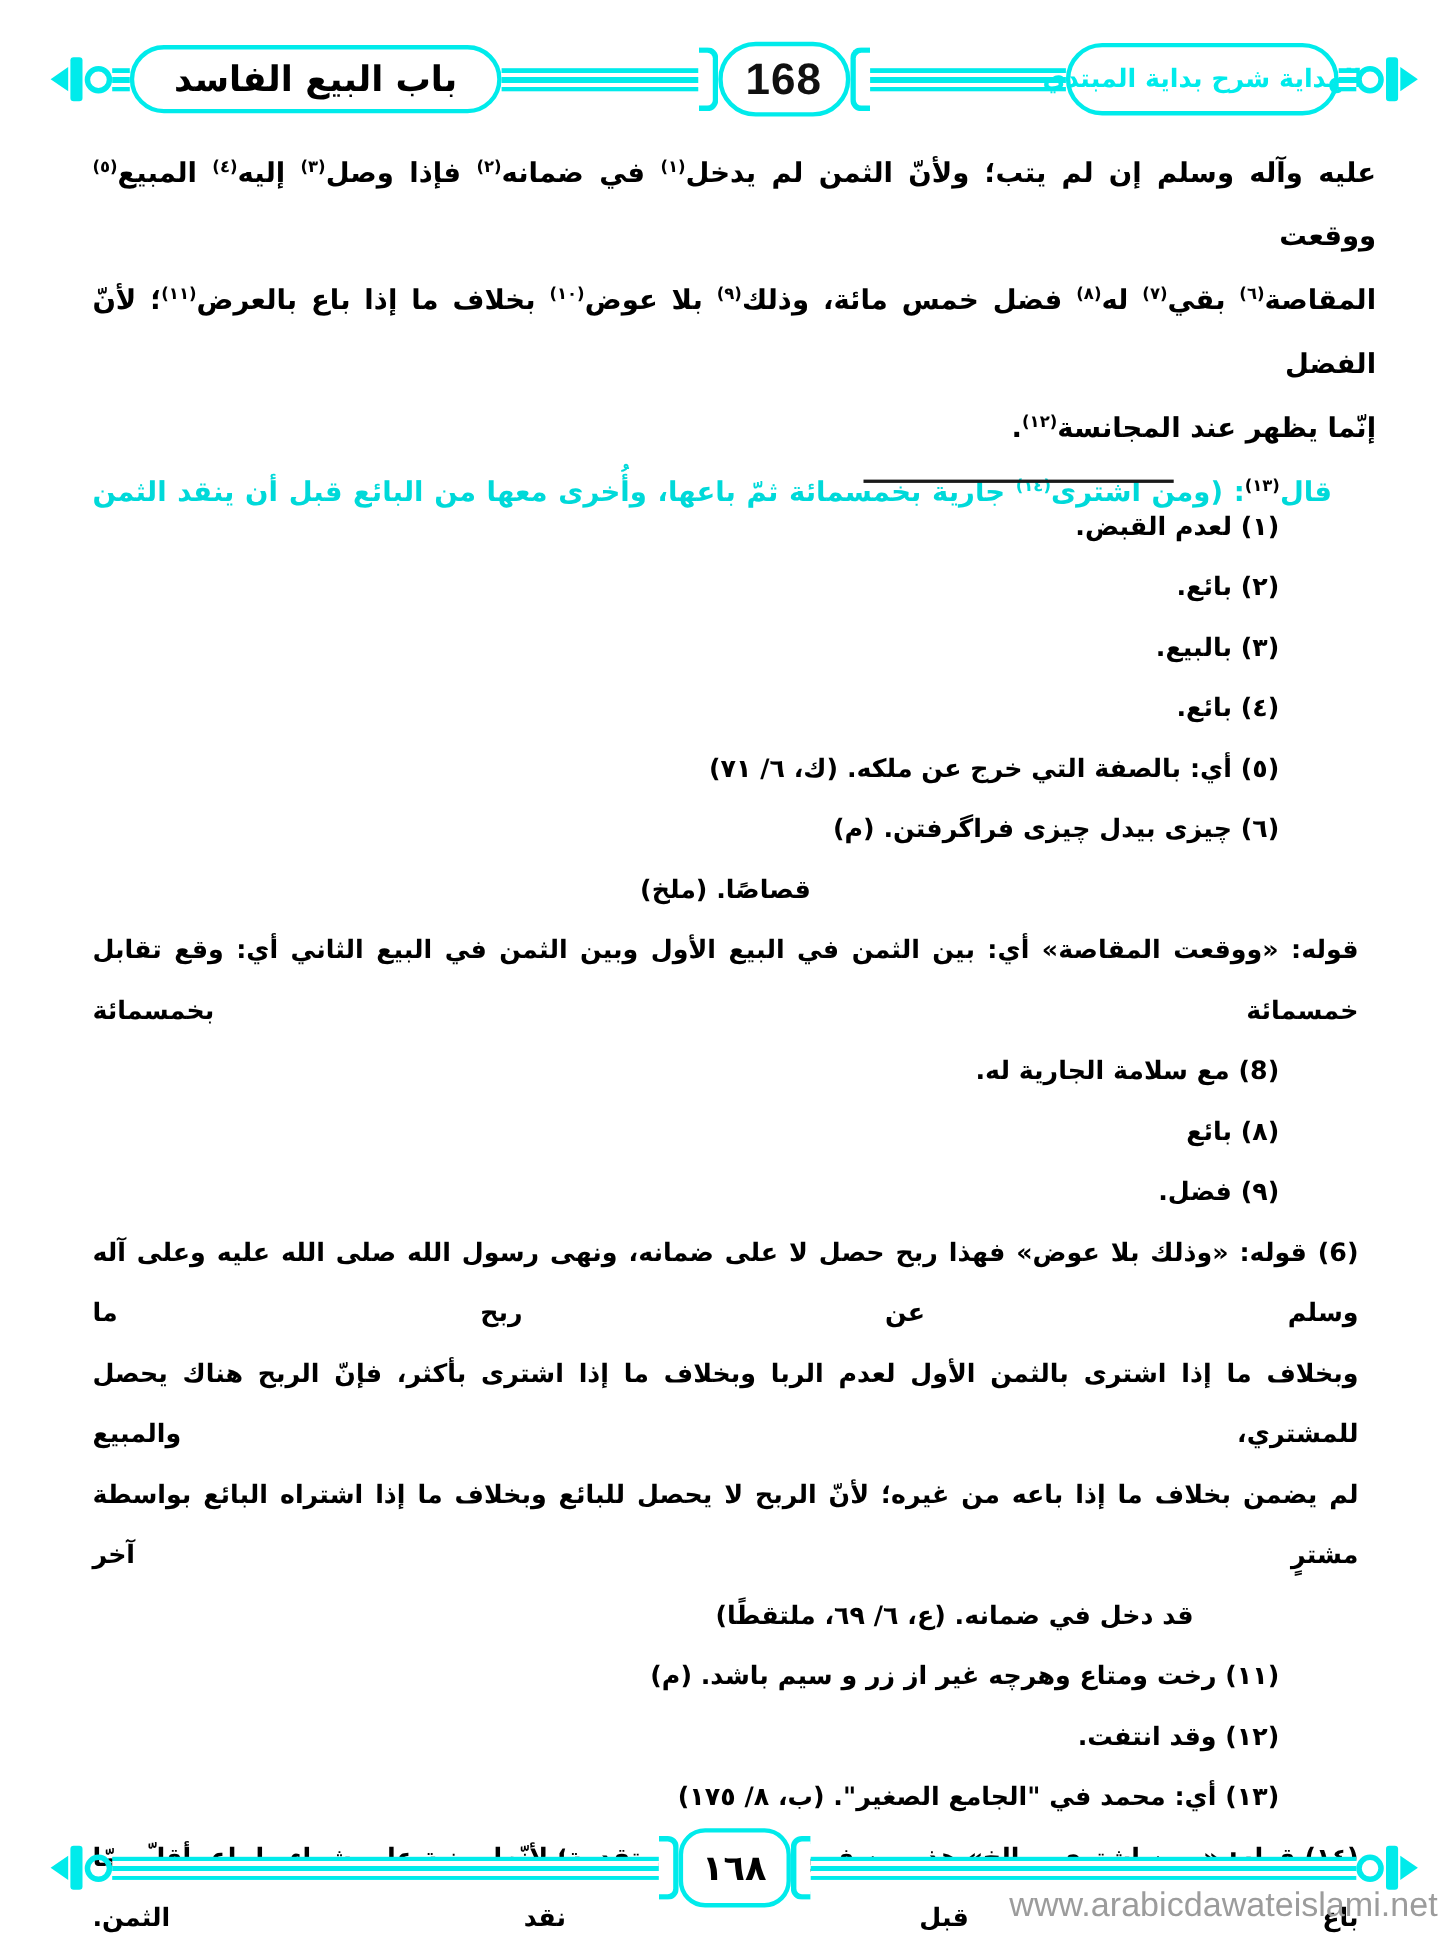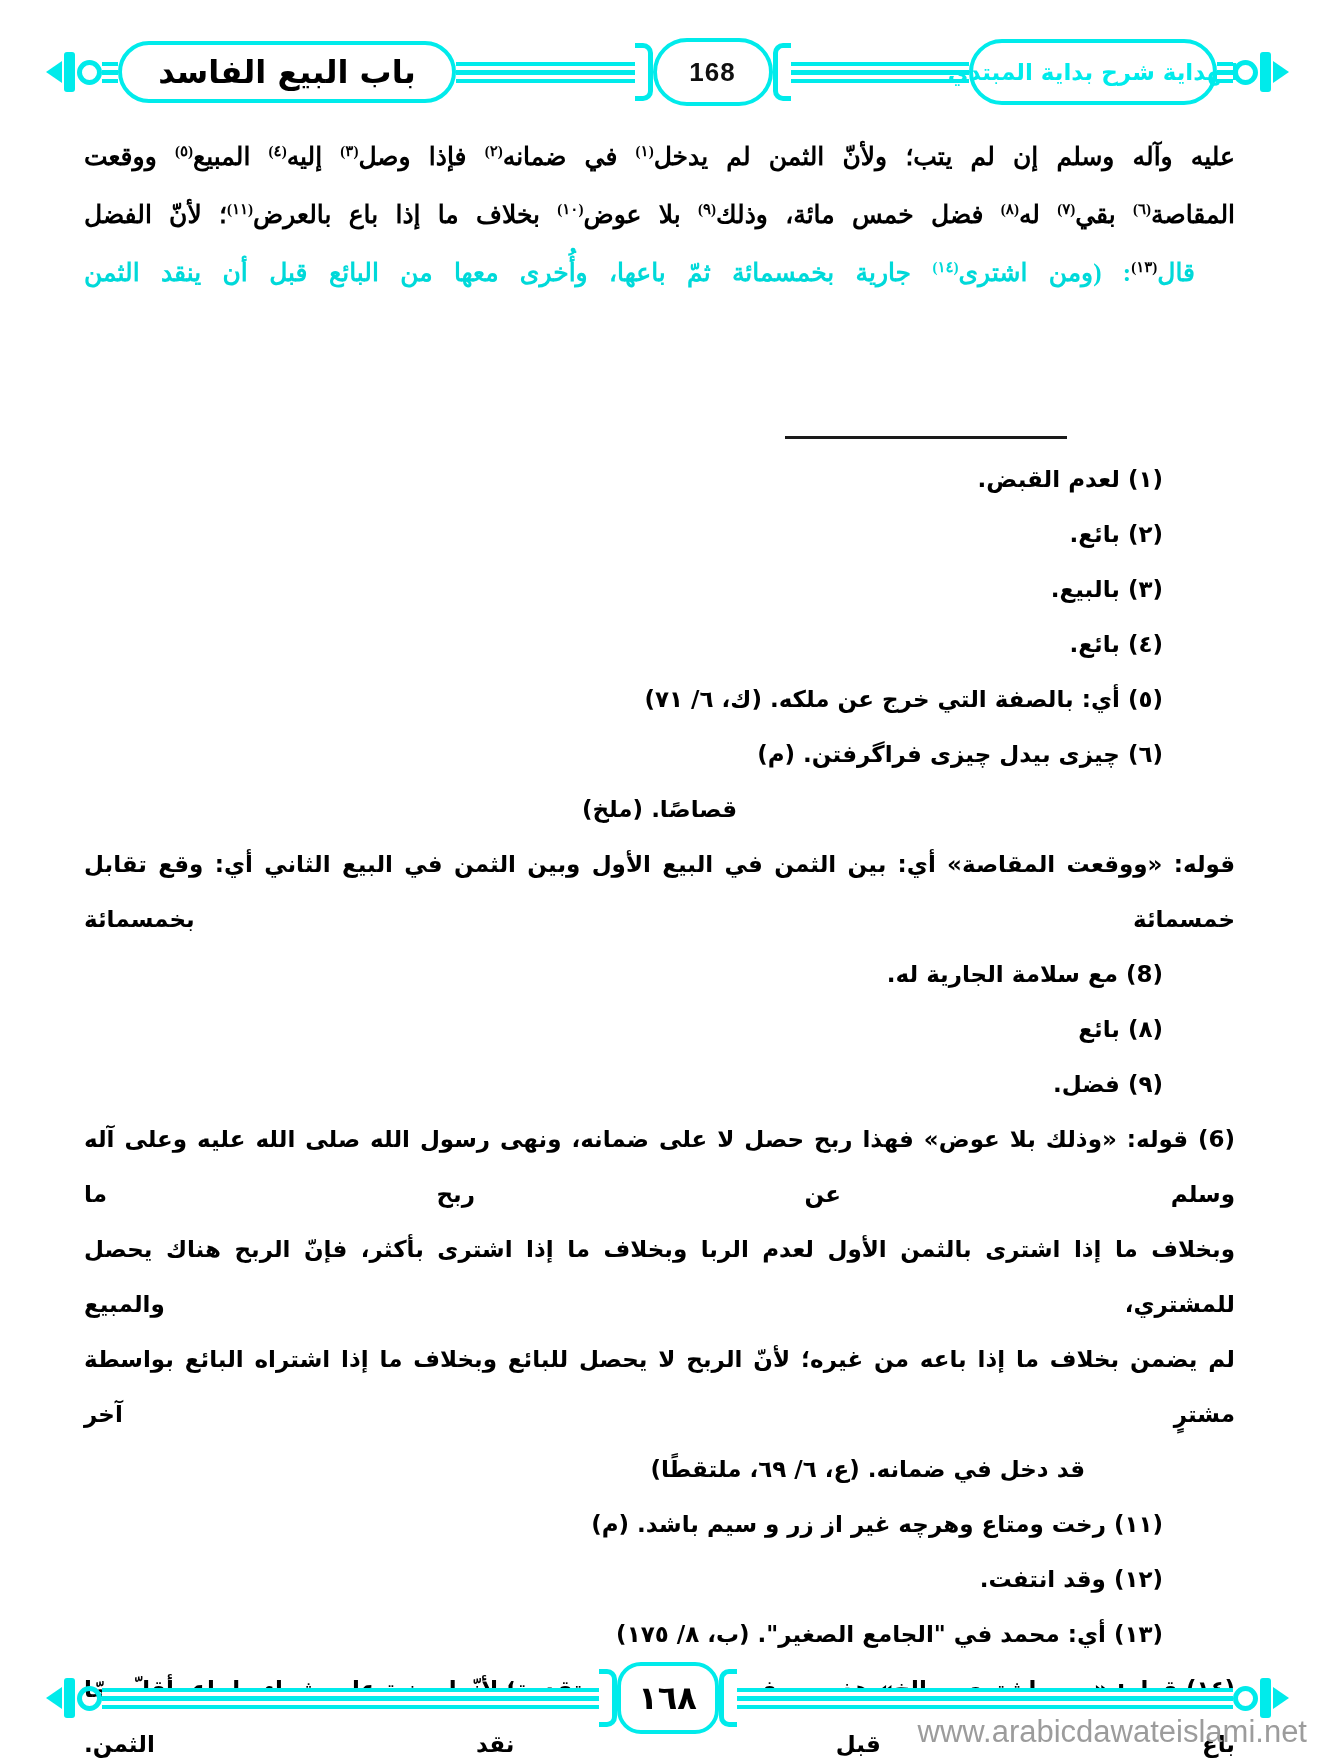--- a/index.html
+++ b/index.html
@@ -12,38 +12,38 @@
   .band.footer{top:1662px;height:72px;padding:0 30px 0 46px;}
   .stripe{height:21px;flex:0 0 auto;align-self:center;
           background:linear-gradient(to bottom,var(--orn) 0 4px,#fff 4px 8px,var(--orn) 8px 13px,#fff 13px 17px,var(--orn) 17px 21px);}
   .stripe.grow{flex:1 1 auto;}
   .w16{width:16px;}
   .stadium{border:4px solid var(--orn);border-radius:999px;background:#fff;
            display:flex;align-items:center;justify-content:center;flex:0 0 auto;}
   .tab-left{width:330px;height:54px;}
   .tab-left span{font-size:32px;font-weight:bold;color:#000;}
   .badge-header{width:112px;height:60px;}
-  .badge-header span{font-family:"Liberation Sans",sans-serif;font-size:26px;font-weight:bold;color:#101010;letter-spacing:1px;}
+  .badge-header span{font-family:"Liberation Sans",sans-serif;font-size:40px;font-weight:bold;color:#101010;letter-spacing:1px;}
   .title-cart{width:240px;height:58px;}
   .title-cart span{font-size:23px;font-weight:bold;color:var(--orn);white-space:nowrap;}
   .badge-footer{width:94px;height:64px;border:4px solid var(--orn);border-radius:24px;background:#fff;
                 display:flex;align-items:center;justify-content:center;flex:0 0 auto;}
   .badge-footer span{font-size:32px;font-weight:bold;color:#000;}
   .collar{width:13px;height:48px;border:5px solid var(--orn);flex:0 0 auto;background:#fff;}
   .collar.open-left{border-left:0;border-radius:0 10px 10px 0;}
   .collar.open-right{border-right:0;border-radius:10px 0 0 10px;}
   .finial{display:flex;align-items:center;flex:0 0 auto;height:48px;}
   .finial i{display:block;}
   .tri-left{width:0;height:0;border-top:11px solid transparent;border-bottom:11px solid transparent;border-right:16px solid var(--orn);}
   .tri-right{width:0;height:0;border-top:11px solid transparent;border-bottom:11px solid transparent;border-left:16px solid var(--orn);}
   .fbar{width:11px;height:40px;background:var(--orn);border-radius:3px;margin:0 2px;}
   .fring{width:15px;height:15px;border:5px solid var(--orn);border-radius:50%;}
 
   
-  .matn-block{position:absolute;top:128px;right:84px;left:84px;direction:rtl;color:#000;font-family:Liberation Serif, serif;}
+  .matn-block{position:absolute;top:128px;right:68px;left:84px;direction:rtl;color:#000;}
   .bline{font-size:25px;font-weight:bold;line-height:58px;}
   .bline.full{text-align:justify;text-align-last:justify;}
   .bline.end{text-align:right;white-space:nowrap;}
   .bline.matn-line{text-align:justify;text-align-last:justify;text-indent:40px;}
   sup{font-size:15px;line-height:0;vertical-align:9px;font-weight:bold;}
 
   
   .fn-sep{position:absolute;top:436px;left:785px;width:282px;height:3px;background:#1a1a1a;}
   .fn-block{position:absolute;top:452px;right:84px;left:84px;direction:rtl;color:#000;
             font-size:23px;font-weight:bold;}
@@ -86,20 +86,21 @@
     <div class="finial">
       <i class="fring"></i>
       <i class="fbar"></i>
       <i class="tri-right"></i>
     </div>
   </div>
 
   <div class="matn-block" dir="rtl">
       <div class="bline full"><span>عليه وآله وسلم إن لم يتب؛ ولأنّ الثمن لم يدخل</span><sup>(١)</sup><span> في ضمانه</span><sup>(٢)</sup><span> فإذا وصل</span><sup>(٣)</sup><span> إليه</span><sup>(٤)</sup><span> المبيع</span><sup>(٥)</sup><span> ووقعت</span></div>
       <div class="bline full"><span>المقاصة</span><sup>(٦)</sup><span> بقي</span><sup>(٧)</sup><span> له</span><sup>(٨)</sup><span> فضل خمس مائة، وذلك</span><sup>(٩)</sup><span> بلا عوض</span><sup>(١٠)</sup><span> بخلاف ما إذا باع بالعرض</span><sup>(١١)</sup><span>؛ لأنّ الفضل</span></div>
+      <div class="bline end"><span>إنّما يظهر عند المجانسة</span><sup>(١٢)</sup><span>.</span></div>
       <div class="bline matn-line"><span style="color: rgb(0, 217, 217);">قال</span><sup style="color: rgb(0, 0, 0);">(١٣)</sup><span style="color: rgb(0, 217, 217);">: (ومن اشترى</span><sup style="color: rgb(0, 217, 217);">(١٤)</sup><span style="color: rgb(0, 217, 217);"> جارية بخمسمائة ثمّ باعها، وأُخرى معها من البائع قبل أن ينقد الثمن</span></div>
     </div>
 
   <div class="fn-sep"></div>
 
   <div class="fn-block" dir="rtl">
       <div class="fn-line item">(١) لعدم القبض.</div>
       <div class="fn-line item">(٢) بائع.</div>
       <div class="fn-line item">(٣) بالبيع.</div>
       <div class="fn-line item">(٤) بائع.</div>

